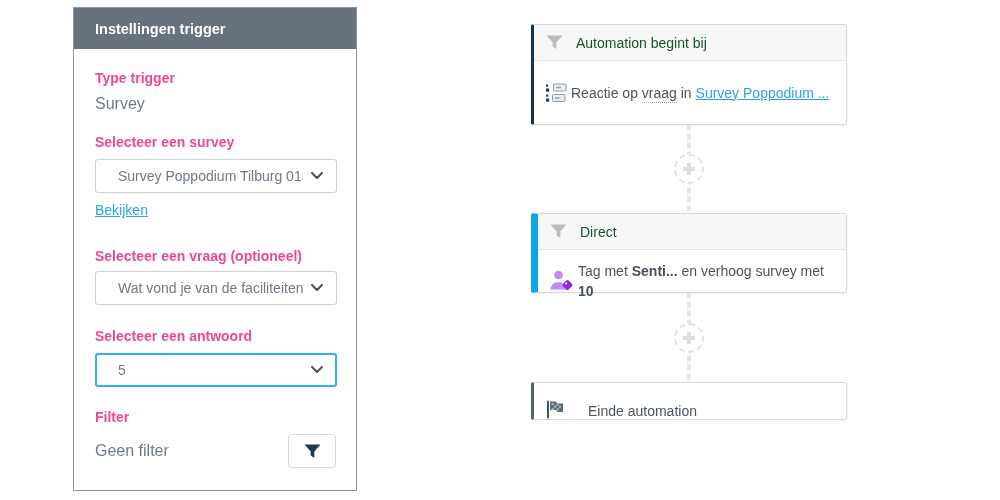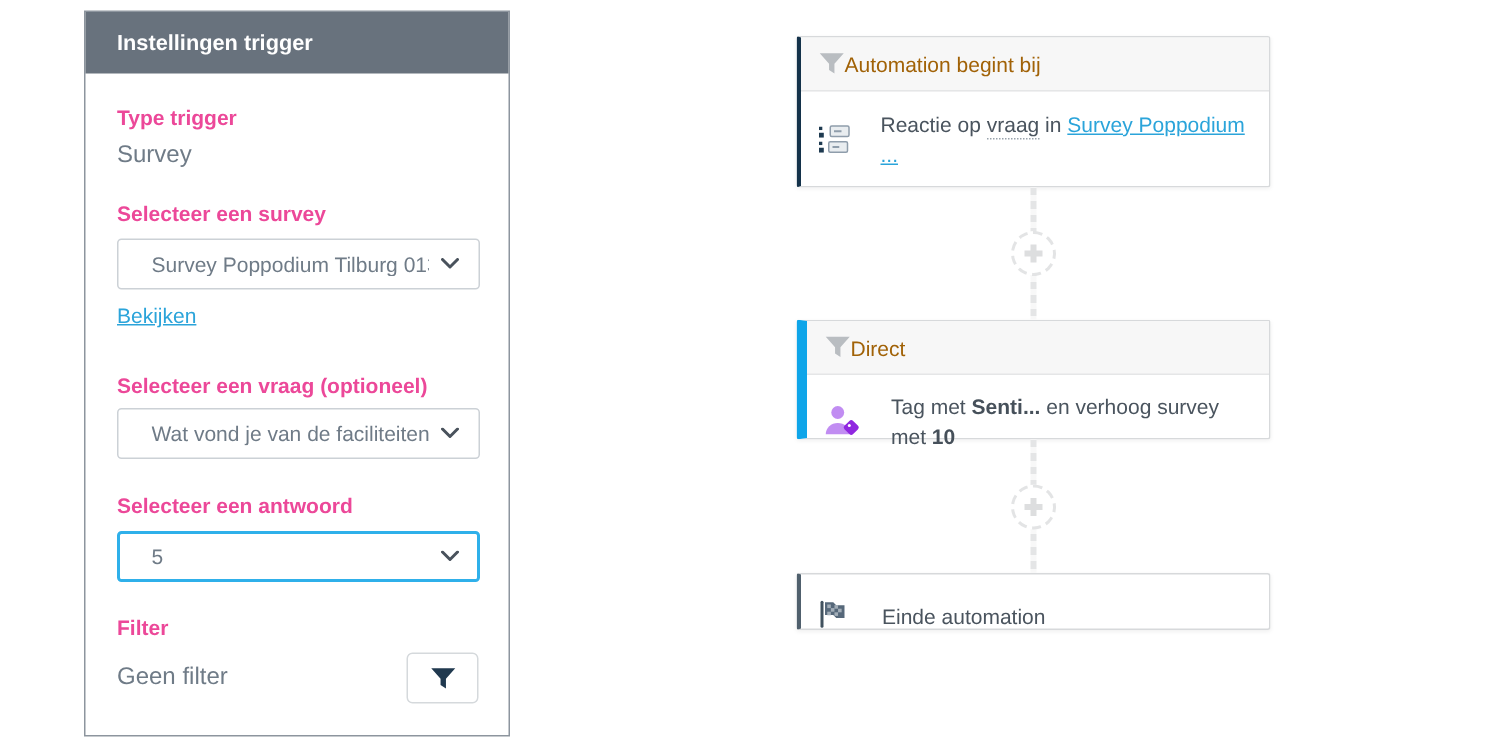--- a/index.html
+++ b/index.html
@@ -7,21 +7,21 @@
     width: 1000px; height: 500px;
     background: #ffffff;
     font-family: "Liberation Sans", sans-serif;
     position: relative;
     overflow: hidden;
   }
 
   
   .panel {
     position: absolute;
-    left: 56px; top: 7px;
+    left: 73px; top: 7px;
     width: 284px; height: 484px;
     background: #ffffff;
     border: 1px solid #8d959e;
   }
   .panel-header {
     height: 41px;
     background: #68727d;
     color: #ffffff;
     display: flex; align-items: center;
     padding: 0 21px;
@@ -100,26 +100,26 @@
   .node-end {
     border-left: 3px solid #50606d; height: 38px;
     display: flex; align-items: flex-end; gap: 24px;
     padding: 0 12px;
     font-size: 14px; color: #4a545e;
   }
   .node-header {
     height: 36px;
     background: #f7f7f7;
     border-bottom: 1px solid #e5e6e7;
-    display: flex; align-items: center; 
+    display: flex; align-items: center; gap: 13px;
     padding: 0 12px;
-    font-size: 14px; color: #a16207;
+    font-size: 14px; color: #14532d;
   }
   .node-body {
-    display: flex; align-items: center; gap: 20px;
+    display: flex; align-items: center; gap: 4px;
     padding: 0 12px;
     font-size: 14px; color: #4a545e;
   }
   .node-trigger .node-body { height: 63px; }
   .node-action  .node-body { height: 62px; }
   .node-text { line-height: 20px; }
   .dotted { border-bottom: 1px dotted #98a2ab; padding-bottom: 1px; }
   .body-link { color: #2ba4da; text-decoration: underline; cursor: pointer; }
   .b { font-weight: 700; color: #46505a; }
 

